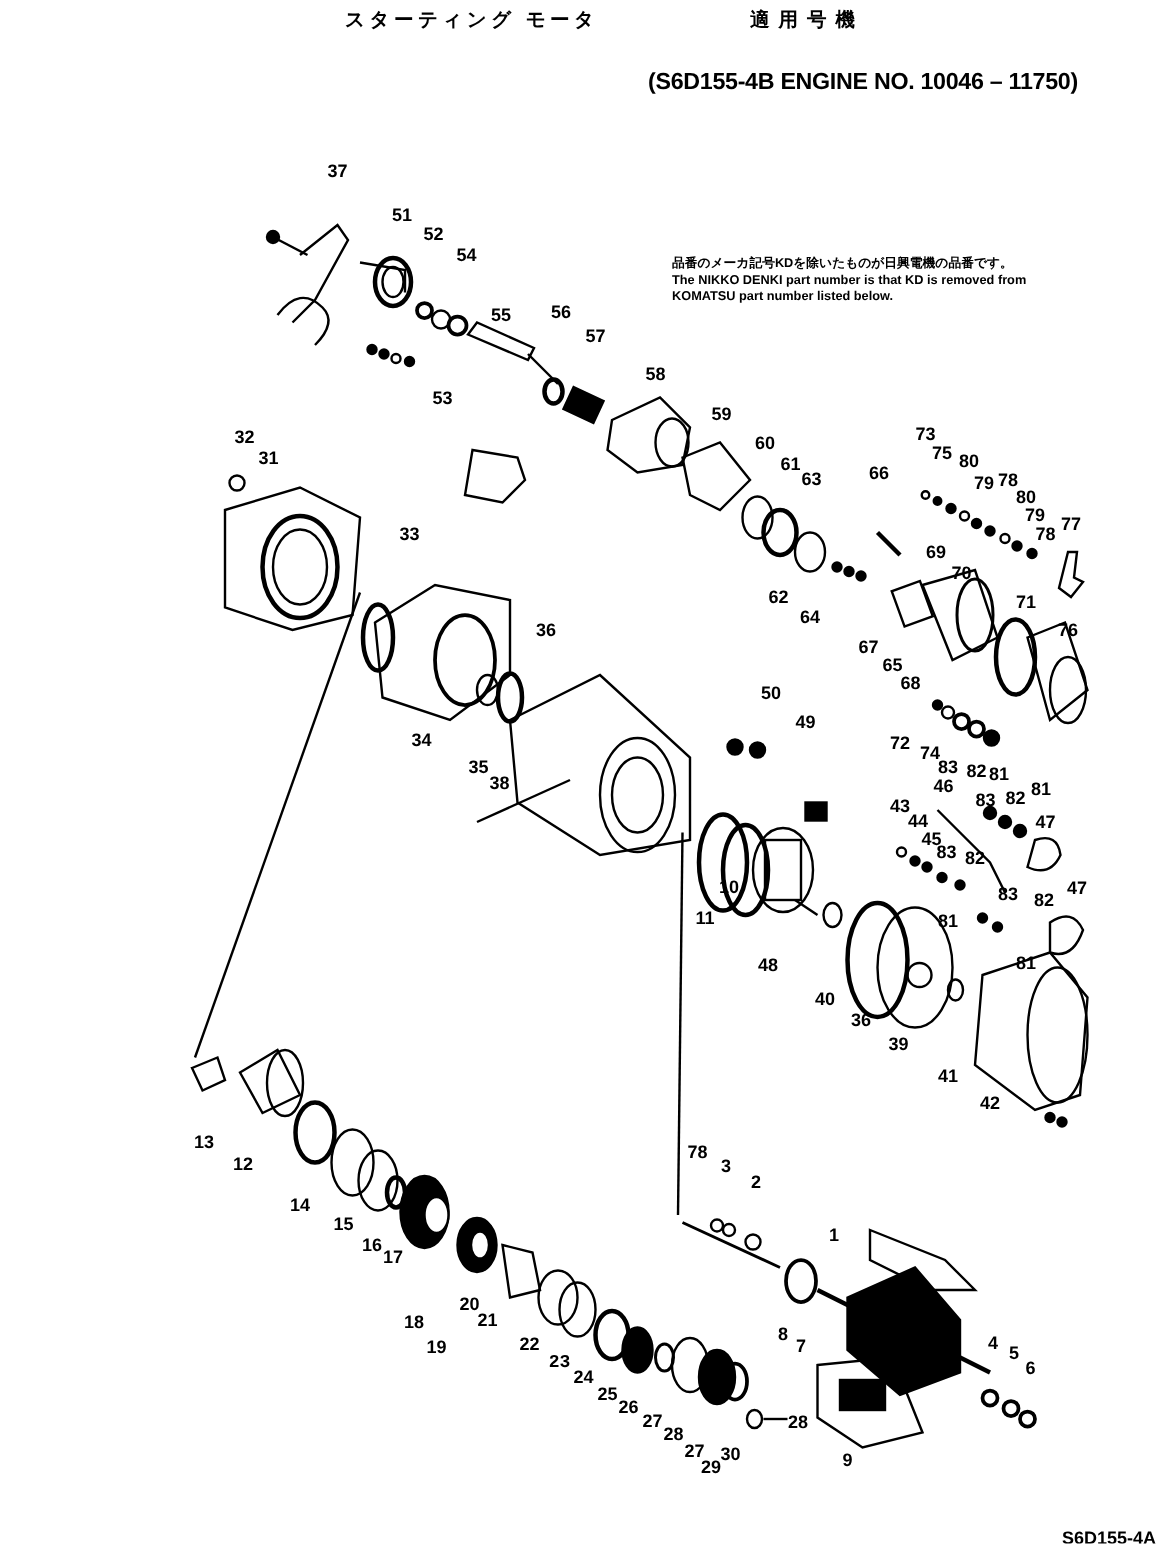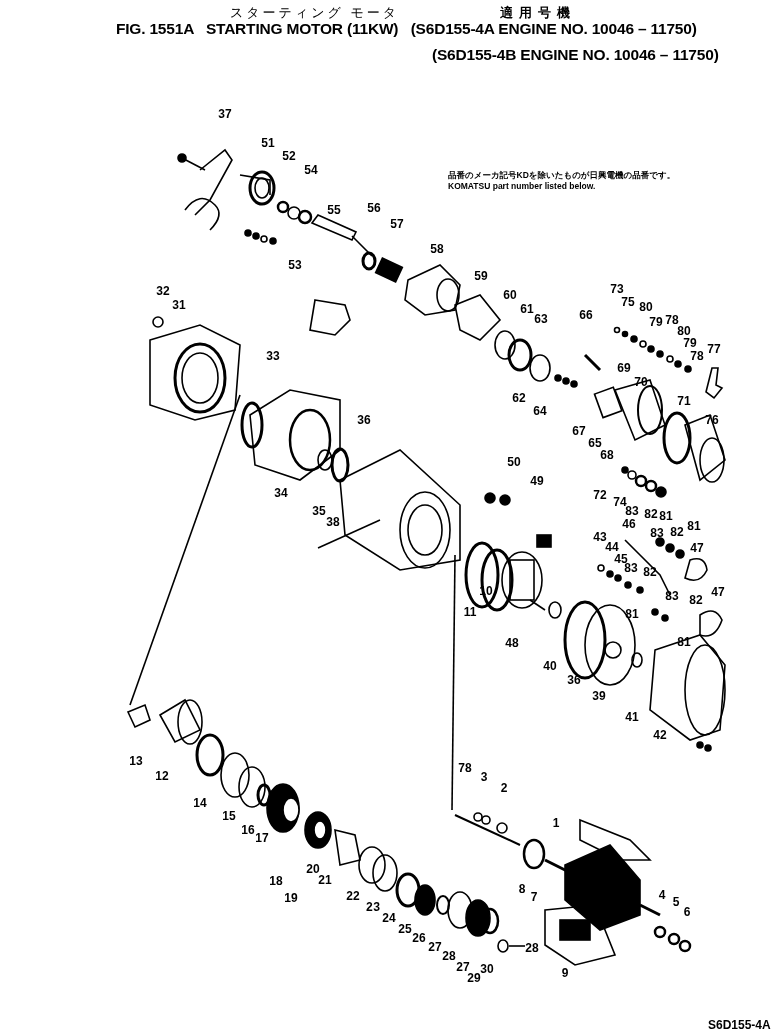--- a/index.html
+++ b/index.html
@@ -1,44 +1,38 @@
 <!DOCTYPE html>
 <html><head>
 <meta charset="utf-8">
 <style>
   html, body { margin:0; padding:0; background:#ffffff; }
   body { width:779px; height:1029px; position:relative; overflow:hidden; font-family:"Liberation Sans", sans-serif; color:#000; }
   .title-block { position:absolute; left:0; top:0; width:779px; height:70px; }
-  .jp-title { position:absolute; left:230px; top:4px; font-size:13px; font-weight:normal; letter-spacing:3px; }
+  .jp-title { position:absolute; left:230px; top:4px; font-size:13px; font-weight:bold; letter-spacing:3px; }
   .jp-applic { position:absolute; left:500px; top:4px; font-size:13px; font-weight:bold; letter-spacing:6px; }
   .fig-line { position:absolute; left:116px; top:20px; font-size:15.5px; font-weight:bold; white-space:nowrap; letter-spacing:-0.2px; }
   .fig-line2 { position:absolute; left:432px; top:46px; font-size:15.5px; font-weight:bold; white-space:nowrap; letter-spacing:-0.2px; }
   .note { position:absolute; left:448px; top:170px; font-size:8.5px; font-weight:bold; line-height:11px; width:320px; }
   .footer-code { position:absolute; left:708px; top:1018px; font-size:12px; font-weight:bold; }
   .diagram { position:absolute; left:0; top:0; width:779px; height:1029px; }
   .callout { position:absolute; font-size:12px; font-weight:bold; transform:translate(-50%,-50%); white-space:nowrap; }
 </style>
 </head>
 <body>
 
 <div class="title-block">
   <div class="jp-title">スターティング モータ</div>
   <div class="jp-applic">適用号機</div>
-  <div class="fig-line">
-    <span>FIG. 1551A</span>
-    <span>&nbsp;</span>
-    <span>STARTING MOTOR (11KW)</span>
-    <span>&nbsp;</span>
-    <span>(S6D155-4A  ENGINE NO. 10046 – 11750)</span>
-  </div>
   <div class="fig-line2">(S6D155-4B  ENGINE NO. 10046 – 11750)</div>
 </div>
 
 <div class="note">
   <div>品番のメーカ記号KDを除いたものが日興電機の品番です。</div>
+  <div>The NIKKO DENKI part number is that KD is removed from</div>
   <div>KOMATSU part number listed below.</div>
 </div>
 
 <svg class="diagram" viewBox="0 0 779 1029" width="779" height="1029" xmlns="http://www.w3.org/2000/svg">
   <g fill="none" stroke="#000" stroke-width="1.6">
 
     <g>
       <path d="M200 170 L225 150 L232 160 L210 200 L195 215"></path>
       <path d="M185 210 Q200 190 215 205 Q225 215 210 230"></path>
       <circle cx="182" cy="158" r="4" fill="#000"></circle>

